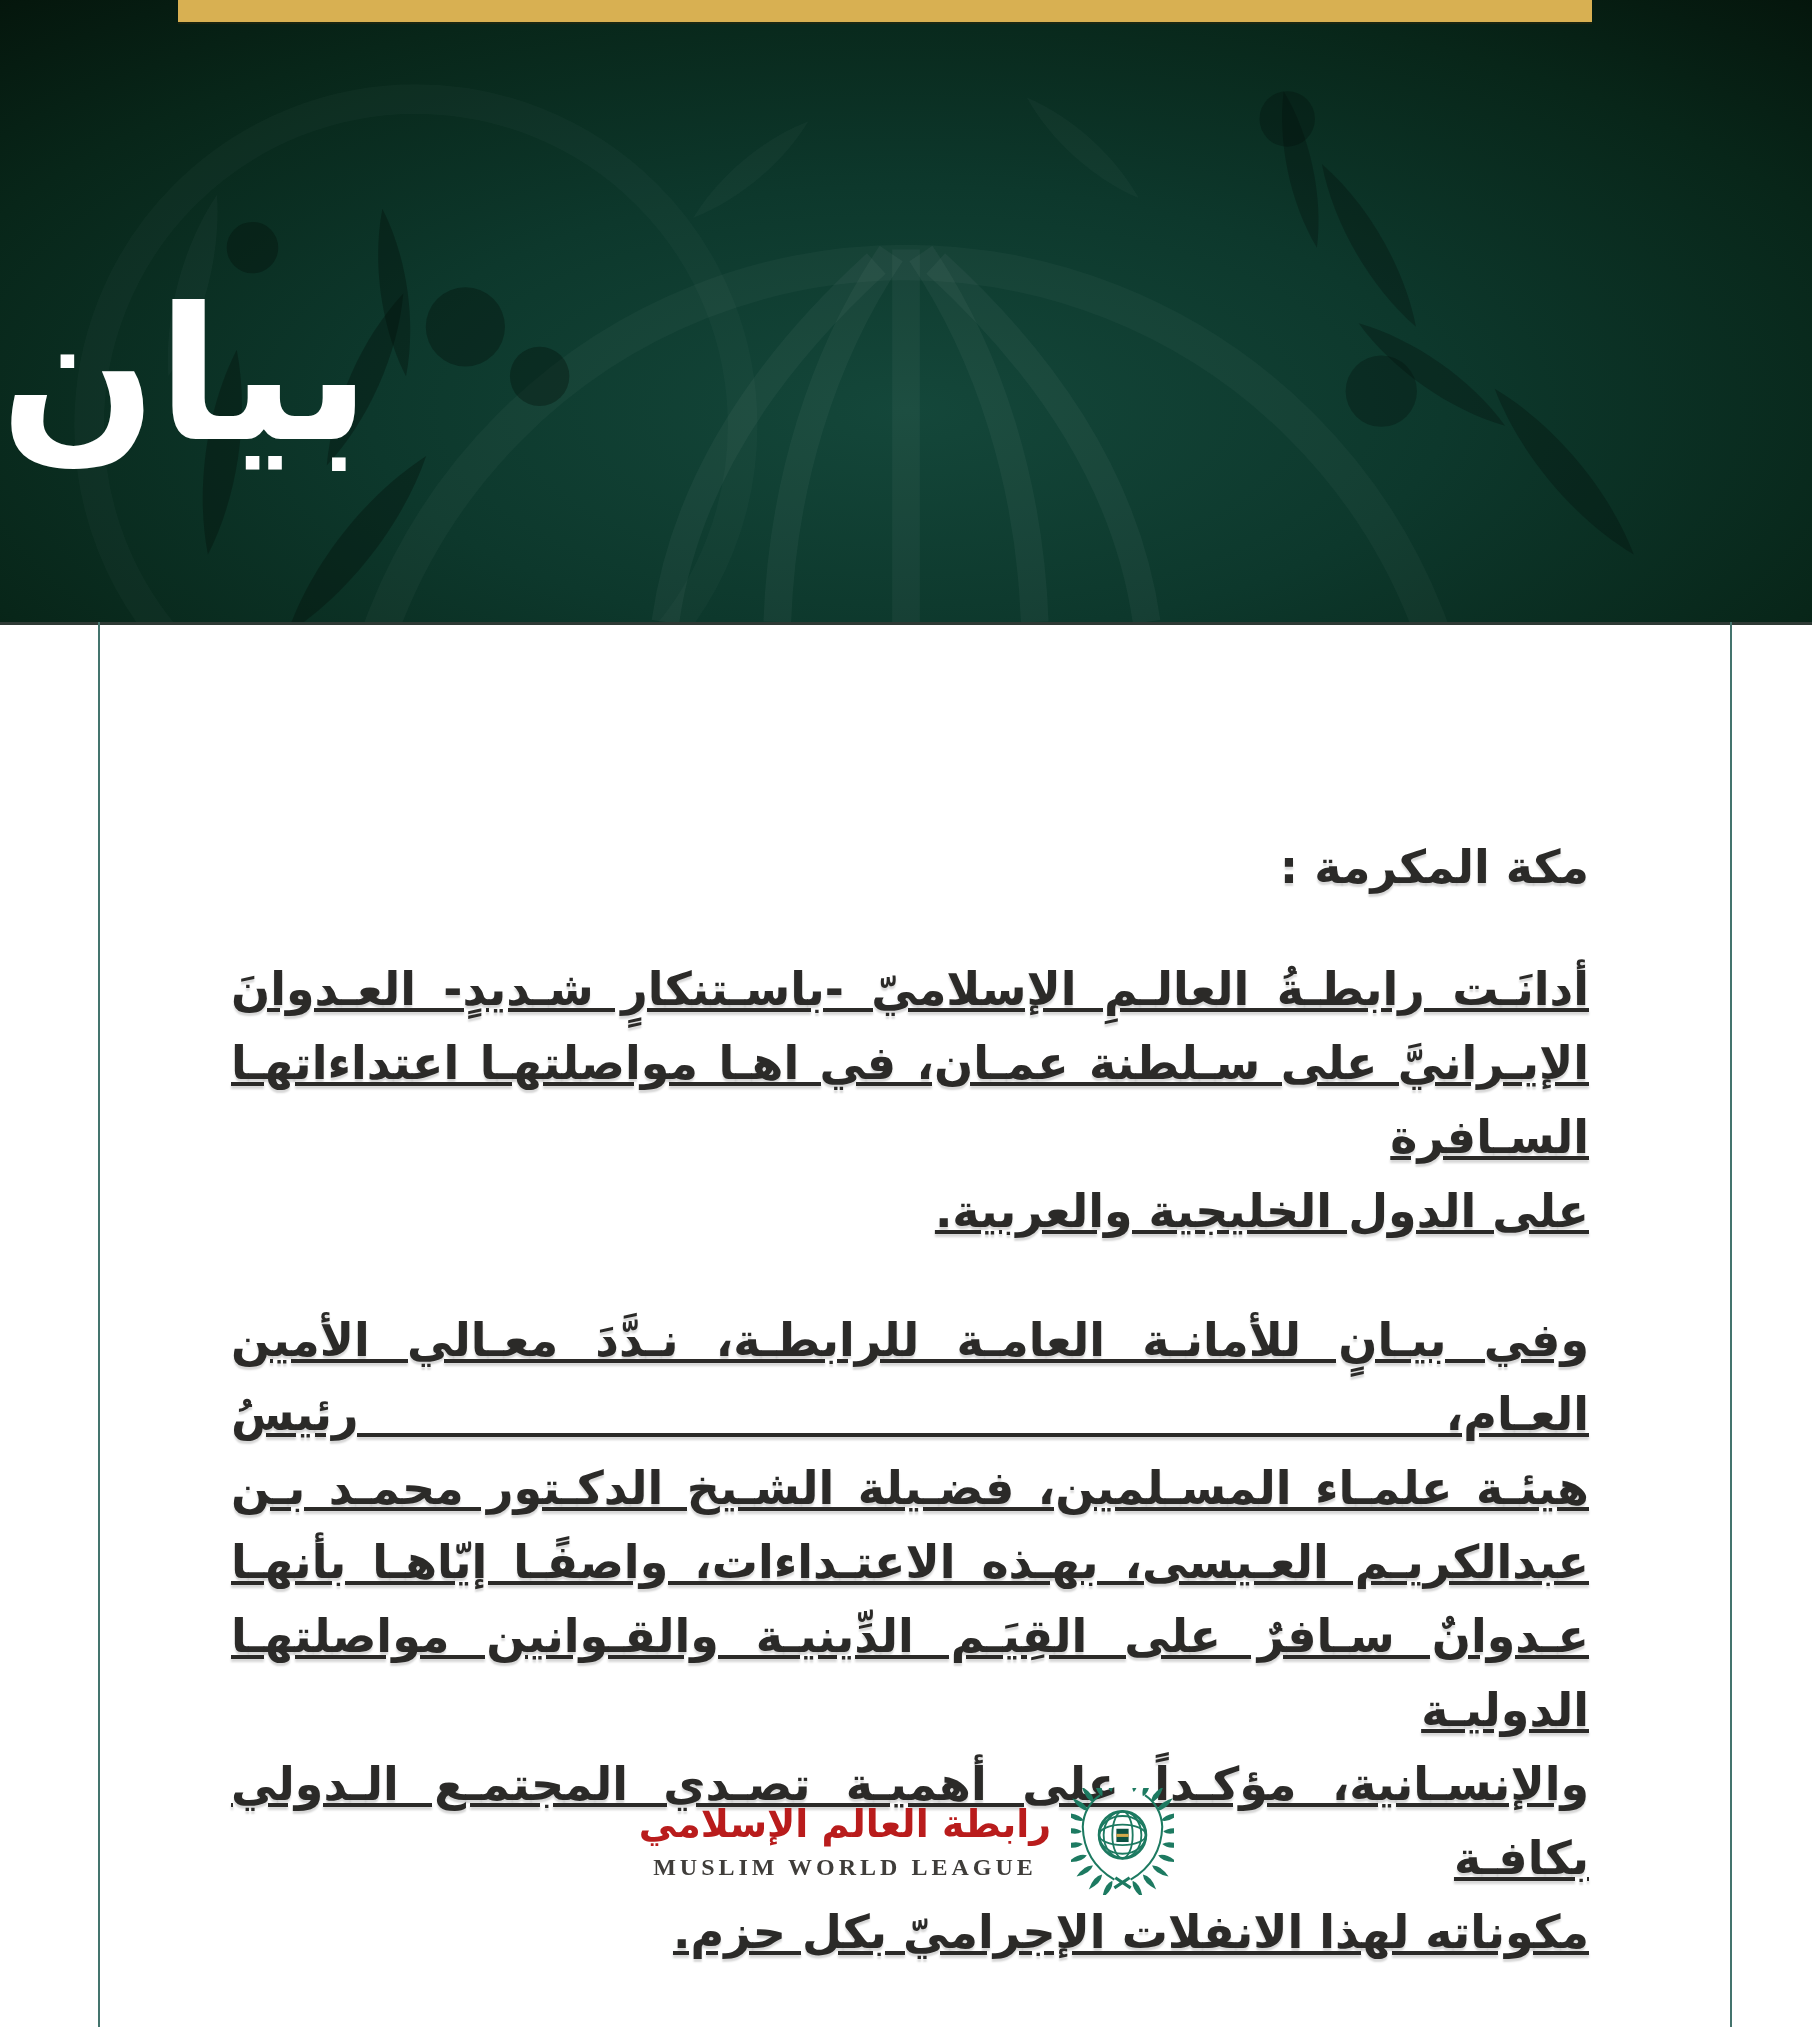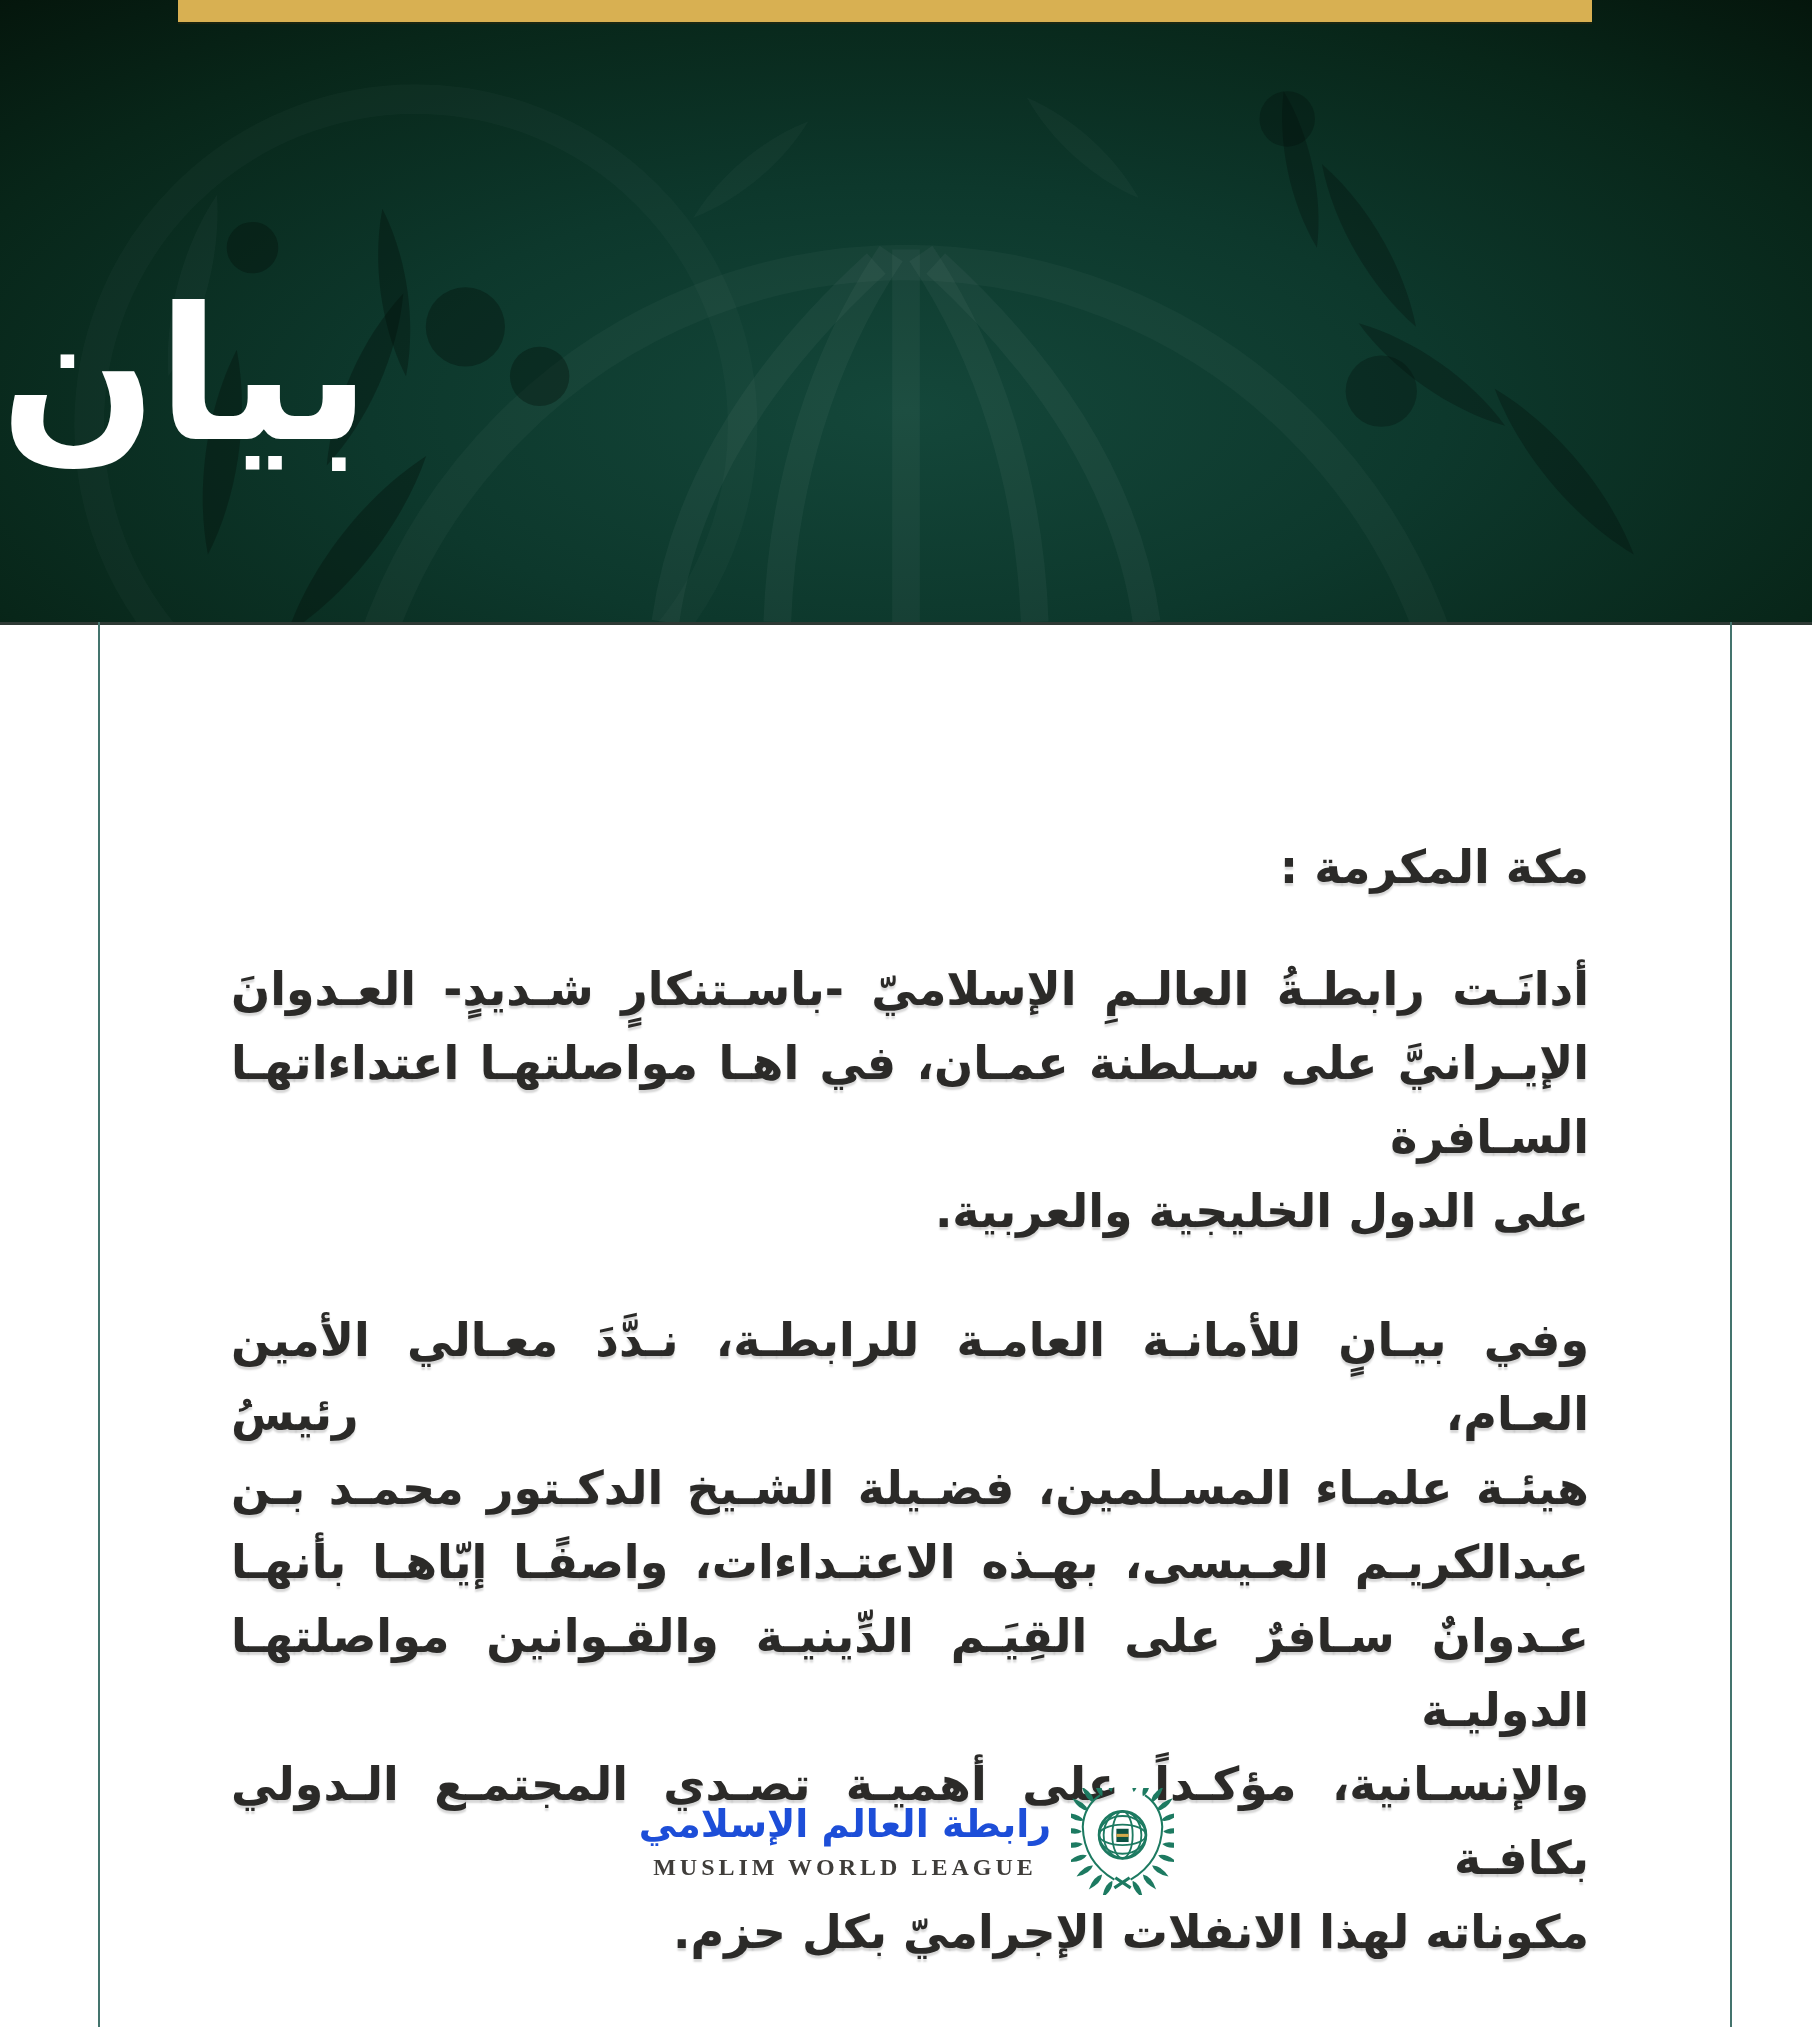--- a/index.html
+++ b/index.html
@@ -52,33 +52,34 @@
     margin:208px 0 0 0;
     text-align:right;
   }
   .para{margin:0;}
   .para.p1{margin-top:48px;}
   .para.p2{margin-top:55px;}
   .line{
     text-align:justify;
     text-align-last:justify;
     text-justify:inter-word;
+    text-decoration:underline;
   }
   .line.last{text-align-last:right;}
   
   .logo{
     position:absolute;left:0;right:0;top:1788px;
     display:flex;flex-direction:row;align-items:center;justify-content:center;
     gap:20px;
     direction:ltr;
   }
   .logo-text{display:flex;flex-direction:column;align-items:center;gap:6px;}
   .logo-ar{
     direction:rtl;
-    font-size:38px;font-weight:bold;color:#1d4ed8;
+    font-size:38px;font-weight:bold;color:#b91c1c;
     line-height:1.2;
   }
   .logo-en{
     font-family:"Liberation Serif",serif;
     font-size:24px;font-weight:bold;color:#3f3d3a;
     letter-spacing:4px;
     text-align:right;
   }
 </style>
 </head>

